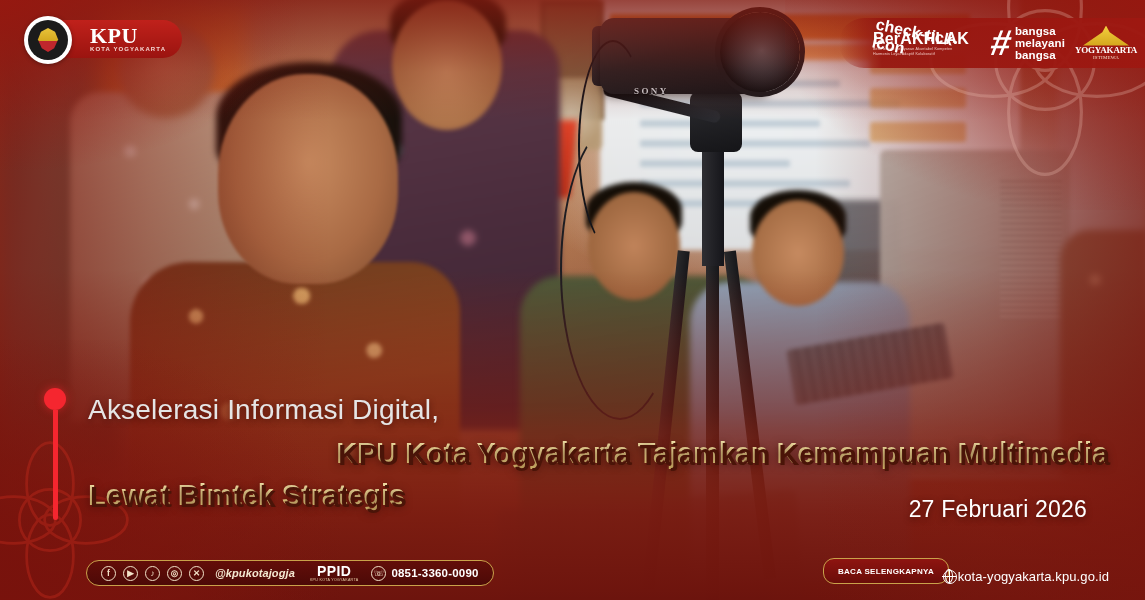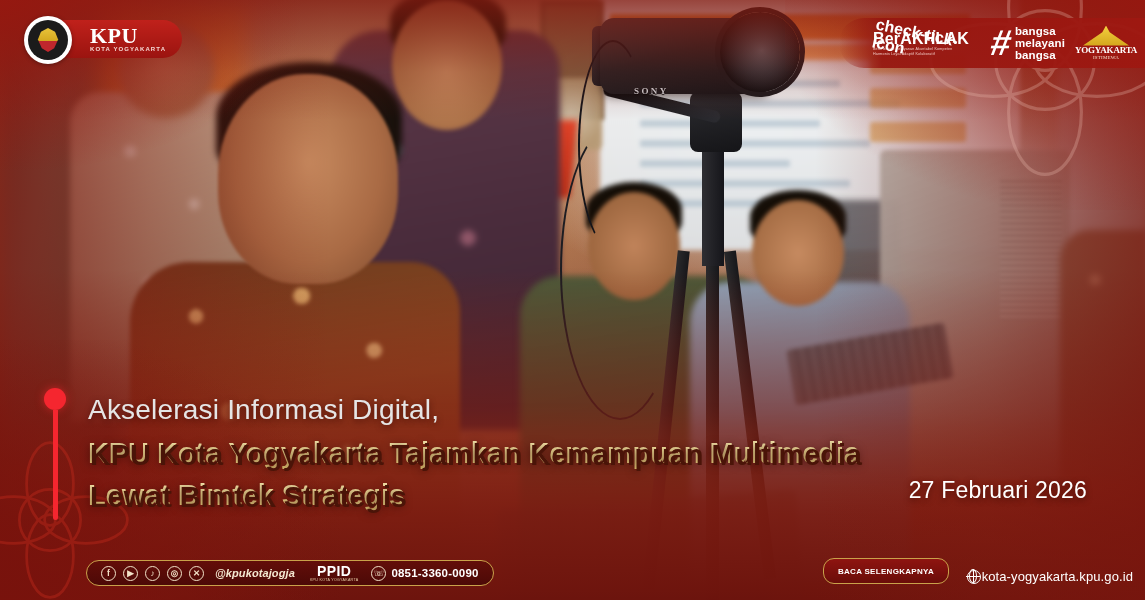--- a/index.html
+++ b/index.html
@@ -389,26 +389,26 @@
     color:#e5e5e5; font-size:28px; font-weight:normal; letter-spacing:.2px;
     text-shadow:0 2px 6px rgba(60,10,5,.75);
     line-height:36px; margin-bottom:4px;
   }
   .hl-2, .hl-3 {
     color:#f7e49a; font-size:29px; font-weight:bold; letter-spacing:-.1px;
     line-height:42px;
     text-shadow:2px 2px 0 #4a1408, 0 2px 8px rgba(40,6,2,.6);
   }
   .hl-2 { background:linear-gradient(180deg,#fdf3c2 0%, #f4dd93 50%, #e9c96f 100%);
-          -webkit-background-clip:text; background-clip:text; -webkit-text-fill-color:transparent; }
+          -webkit-background-clip:text; background-clip:text;text-align:right; -webkit-text-fill-color:transparent; }
   .hl-3 { background:linear-gradient(180deg,#fdf3c2 0%, #f4dd93 50%, #e9c96f 100%);
           -webkit-background-clip:text; background-clip:text; -webkit-text-fill-color:transparent; }
 
   .date {
-    position:absolute; right:58px; top:477px;
+    position:absolute; right:58px; top:496px;
     color:#ffffff; font-size:23px; letter-spacing:.2px;
     text-shadow:0 2px 6px rgba(60,10,5,.8);
   }
 
   
   .contact-pill {
     position:absolute; left:86px; bottom:14px; height:26px;
     display:flex; align-items:center; gap:7px;
     padding:0 14px;
     background:linear-gradient(180deg, rgba(96,12,8,.85), rgba(72,8,6,.9));
@@ -436,21 +436,21 @@
 
   .cta {
     position:absolute; right:196px; bottom:16px;
     height:22px; padding:12px 14px;
     background:linear-gradient(180deg,#8e1410,#6a0d09);
     border:1.2px solid #c9a24a; border-radius:11px;
     display:flex; align-items:center;
     color:#ffffff; font-size:8px; font-weight:bold; letter-spacing:.3px;
   }
   .website {
-    position:absolute; right:12px; bottom:16px;
+    position:absolute; right:36px; bottom:16px;
     display:flex; align-items:center; gap:1px;
     color:#ffffff; font-size:13px; letter-spacing:.1px;
   }
   .globe {
     width:14px; height:14px; border-radius:50%;
     border:1.4px solid #fff; position:relative;
   }
   .globe:before, .globe:after {
     content:""; position:absolute; background:#fff;
   }

